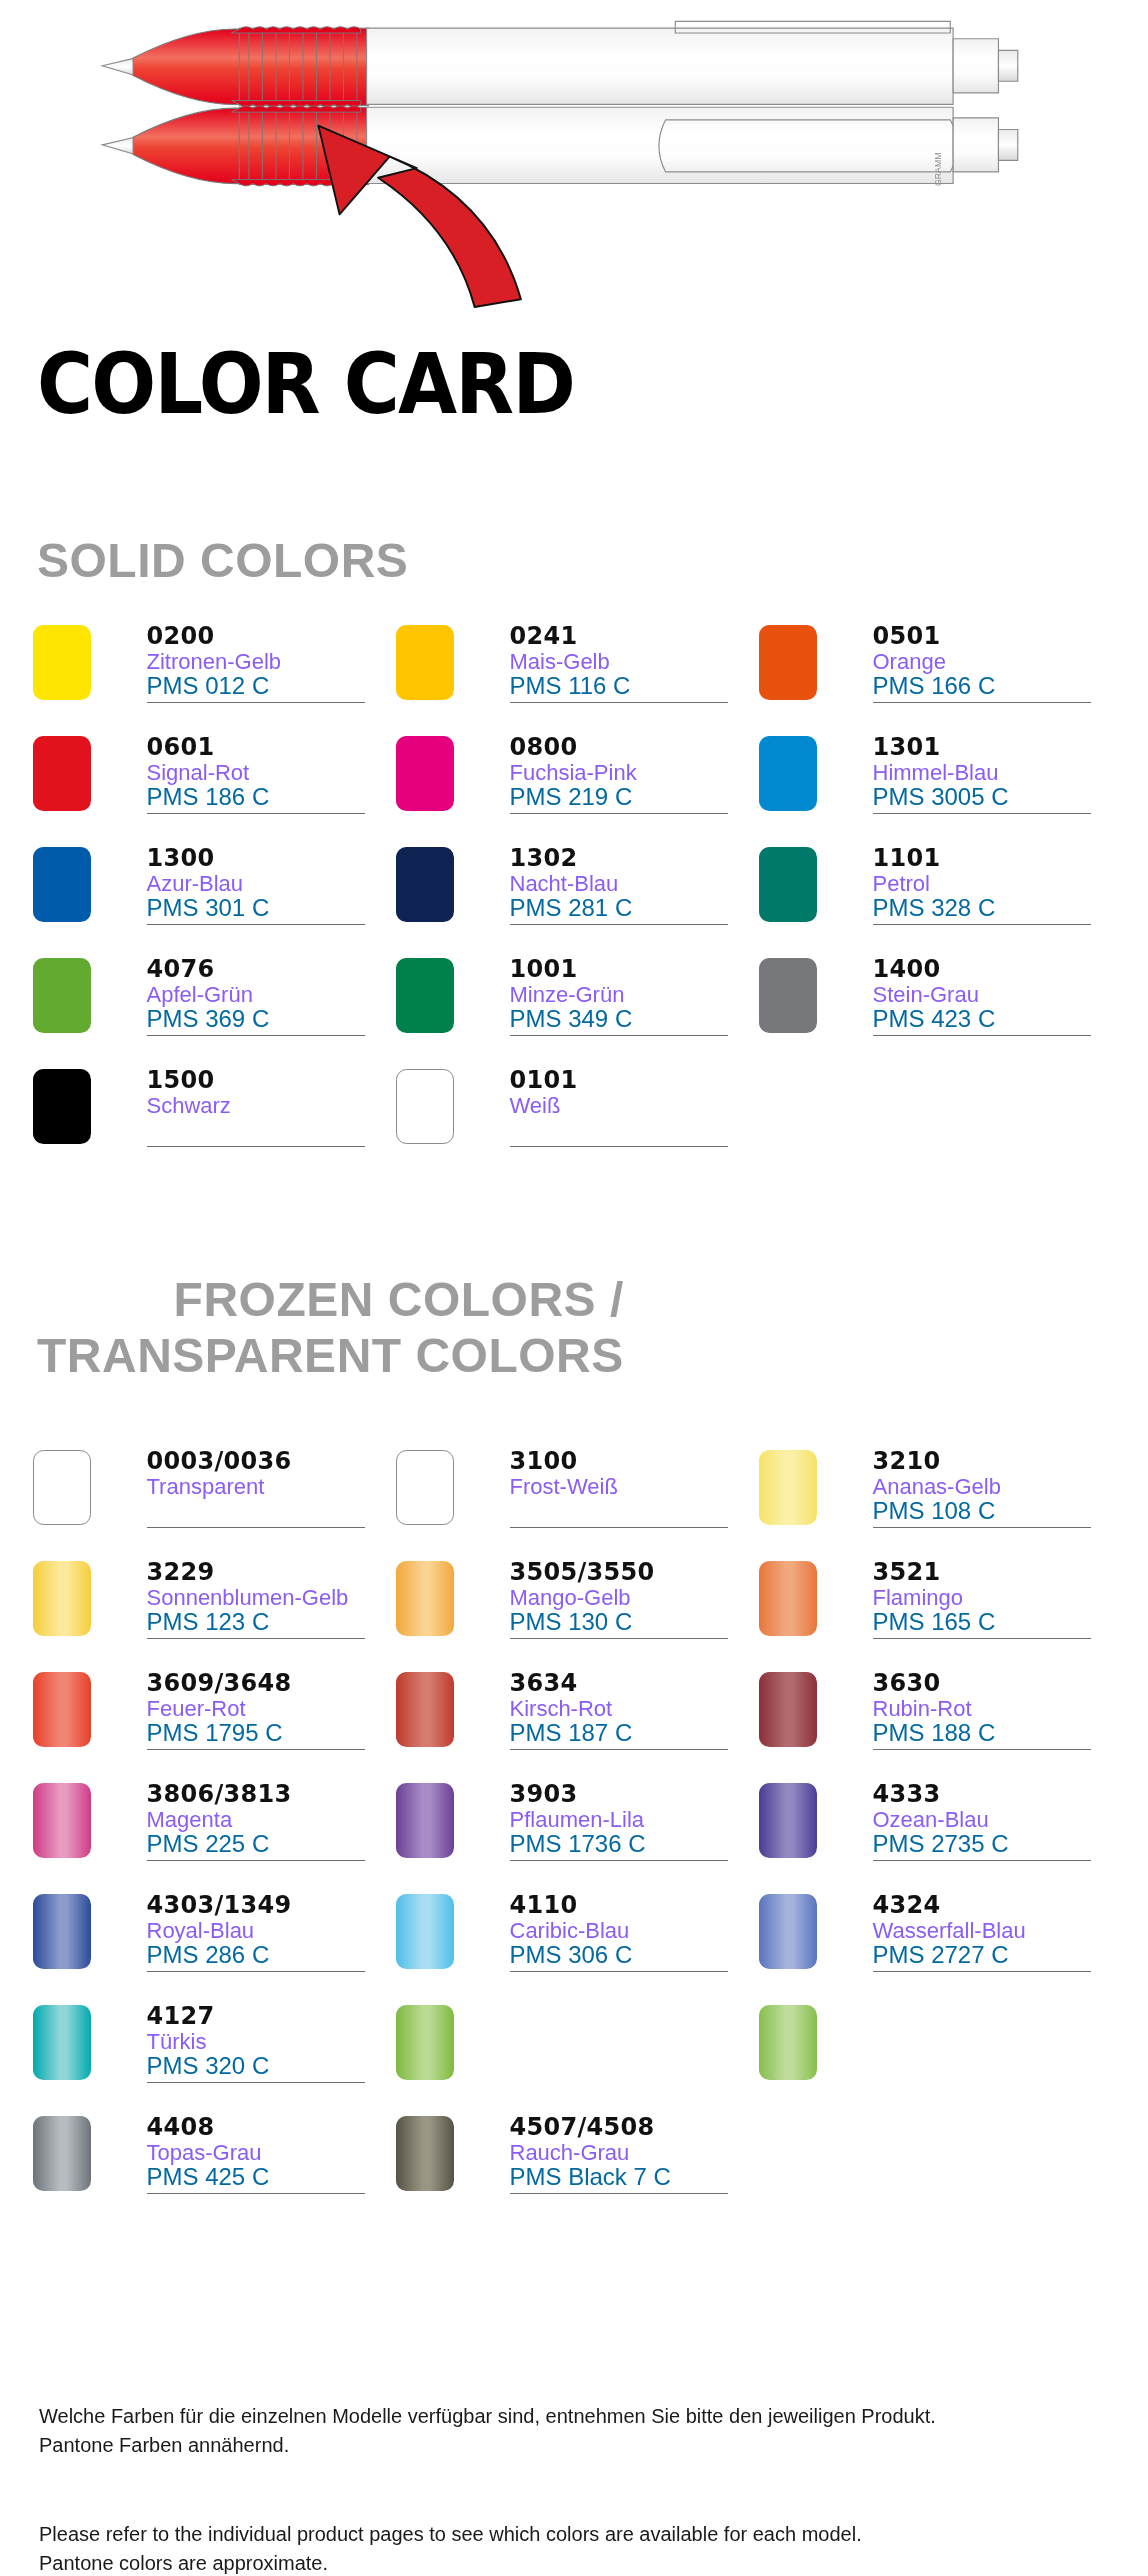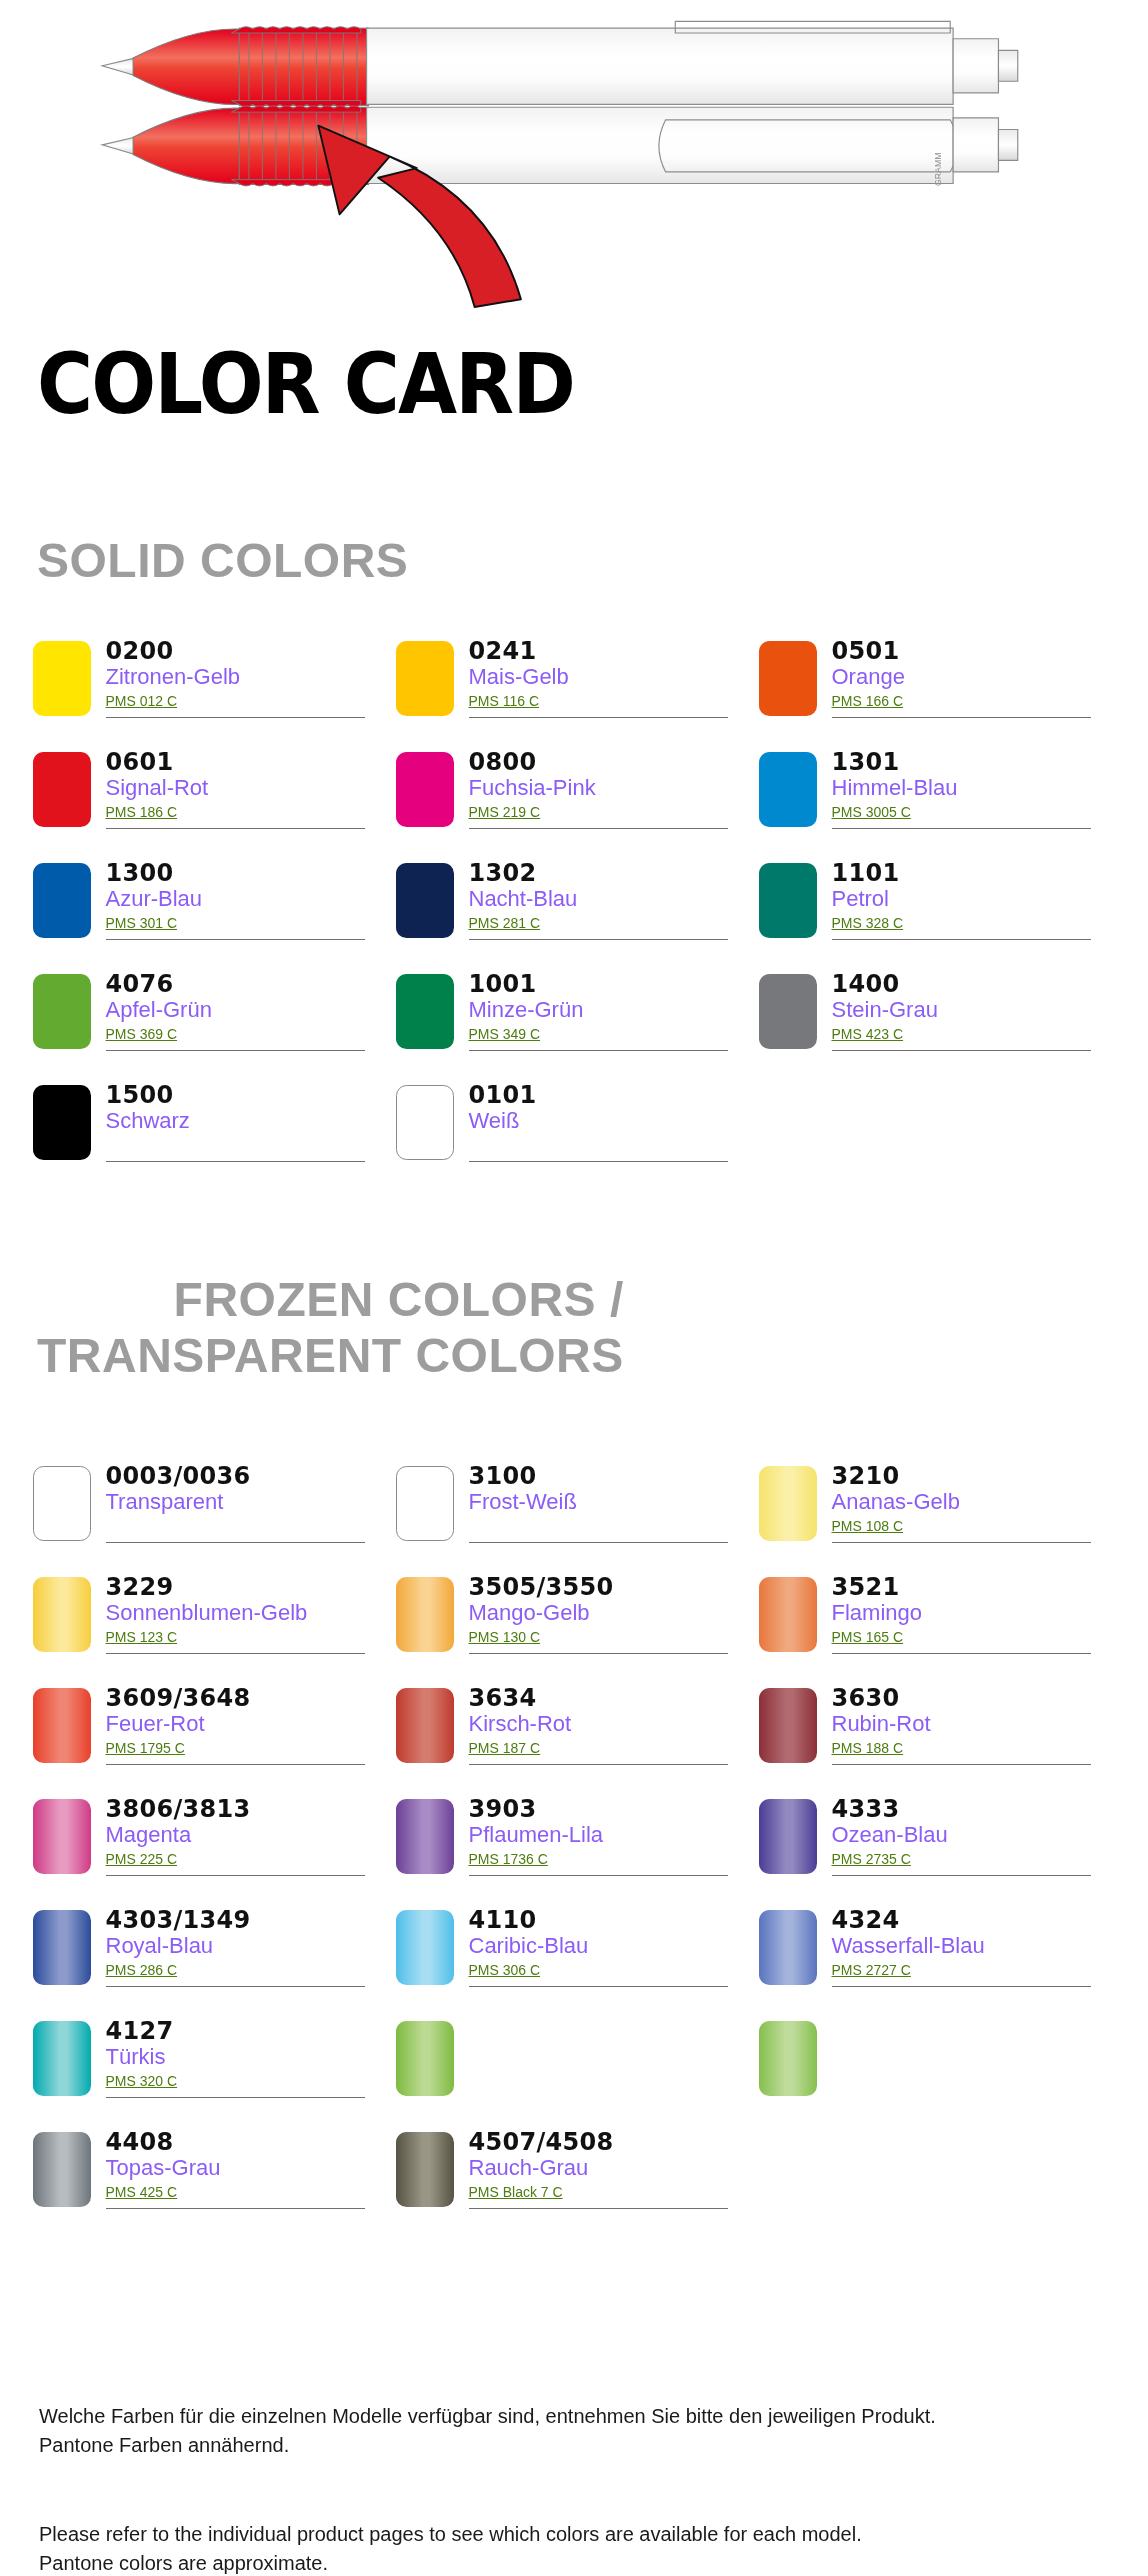--- a/index.html
+++ b/index.html
@@ -42,23 +42,24 @@
   
   .grid{position:absolute;left:33px;width:1090px;
         display:flex;flex-wrap:wrap;}
   #solid-grid{top:622px;}
   #frozen-grid{top:1447px;}
 
   .cell{
     width:363px;
     height:111px;
     display:flex;
-    align-items:center;
+    align-items:flex-start;
     box-sizing:border-box;
     padding-right:31px;
+    gap:41px;
   }
   .swatch{
     width:58px;height:75px;
     border-radius:10.6px;
     flex:0 0 58px;
     margin-top:2.9px;
     margin-right:14.5px;
   }
   .swatch.outlined{border:1px solid #8a8a8a;box-sizing:border-box;}
   .info{
@@ -74,24 +75,23 @@
     font-weight:bold;letter-spacing:0.3px;
     color:#111;
     font-family:"DejaVu Sans","Liberation Sans",sans-serif;
   }
   .cname{
     font-size:22px;line-height:24px;
     color:#8b5cf6;
     white-space:nowrap;
   }
   .pms{
-    font-size:14px;line-height:24px;
-    color:#4d7c0f;
+    font-size:24px;line-height:24px;
+    color:#0369a1;
     white-space:nowrap;
-    text-decoration:underline;
   }
 
   
   .footer{
     position:absolute;left:39px;width:1071px;
     font-size:20px;line-height:29px;
     color:#1a1a1a;
   }
   #footer-de{top:2402px;}
   #footer-en{top:2487px;margin-top:33px;}

